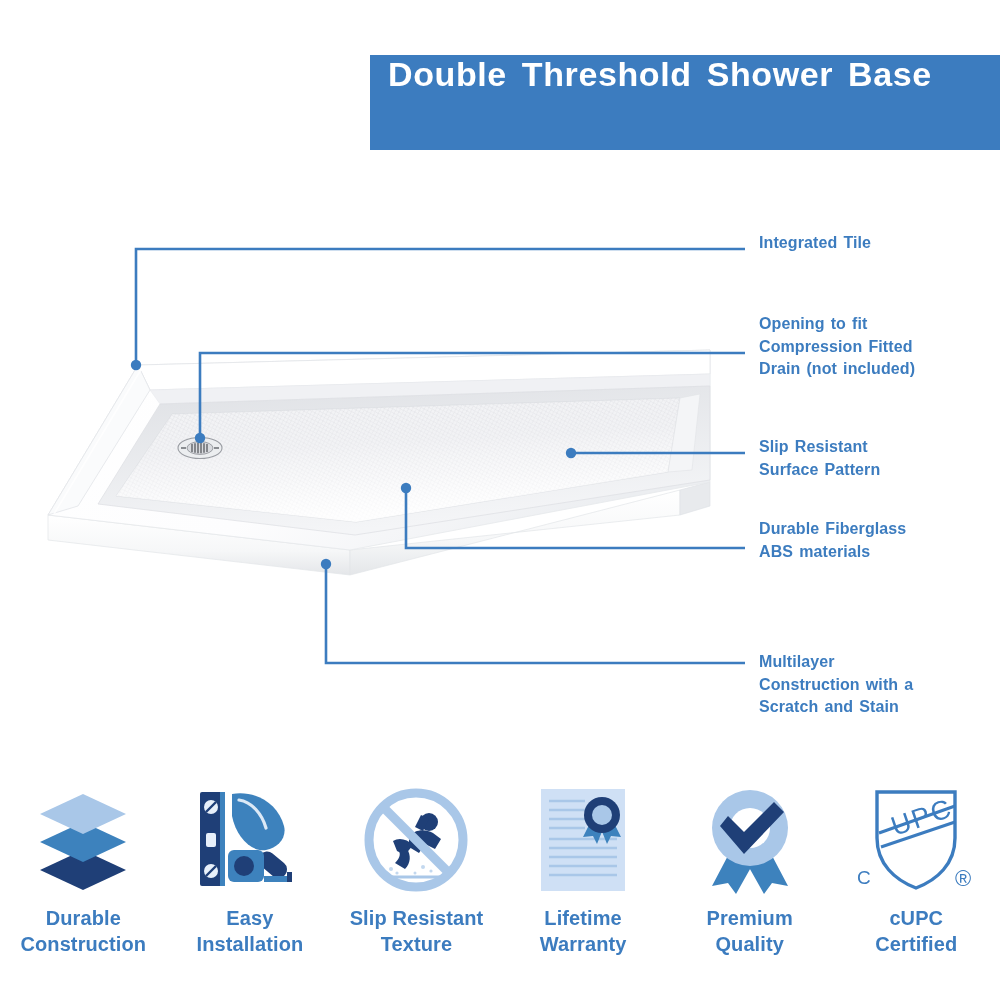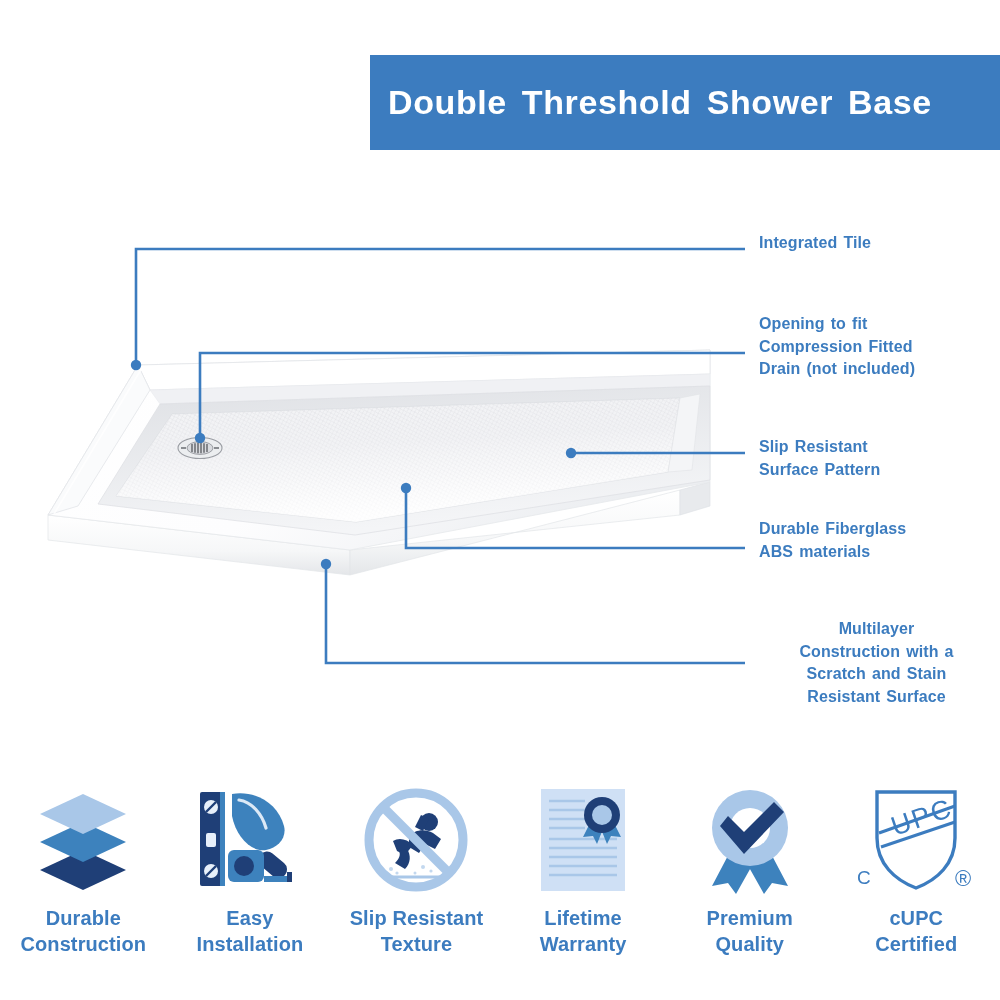--- a/index.html
+++ b/index.html
@@ -18,21 +18,20 @@
 
   
   #header-banner {
     position: absolute;
     left: 370px;
     top: 55px;
     width: 630px;
     height: 95px;
     background: #3c7cbf;
     display: flex;
-    align-items: center;
   }
   #header-title {
     color: #ffffff;
     font-size: 34px;
     font-weight: bold;
     letter-spacing: 0.6px;
     word-spacing: 5px;
     padding-left: 18px;
     white-space: nowrap;
   }
@@ -53,21 +52,21 @@
     font-weight: bold;
     line-height: 1.42;
     letter-spacing: 0.1px;
     word-spacing: 1.5px;
     width: 235px;
   }
   #callout-1 { left: 759px; top: 232px; }
   #callout-2 { left: 759px; top: 313px; }
   #callout-3 { left: 759px; top: 436px; }
   #callout-4 { left: 759px; top: 518px; }
-  #callout-5 { left: 759px; top: 618px; text-align: center; }
+  #callout-5 { left: 759px; top: 651px; }
 
   
   #product-figure {
     position: absolute;
     left: 20px;
     top: 330px;
     width: 720px;
     height: 280px;
   }
 
@@ -217,21 +216,20 @@
 
 <div class="callout-text" id="callout-4">
   <div>Durable Fiberglass</div>
   <div>ABS materials</div>
 </div>
 
 <div class="callout-text" id="callout-5">
   <div>Multilayer</div>
   <div>Construction with a</div>
   <div>Scratch and Stain</div>
-  <div>Resistant Surface</div>
 </div>
 
 <div id="feature-strip">
 
   <div class="feature-item">
     <div class="feature-icon">
       <svg width="110" height="104" viewBox="0 0 110 104">
         <polygon points="55,62 12,82 55,102 98,82" fill="#1f3f77"></polygon>
         <polygon points="55,34 12,54 55,74 98,54" fill="#3d82bd"></polygon>
         <polygon points="55,6 12,26 55,46 98,26" fill="#a9c7e8"></polygon>

